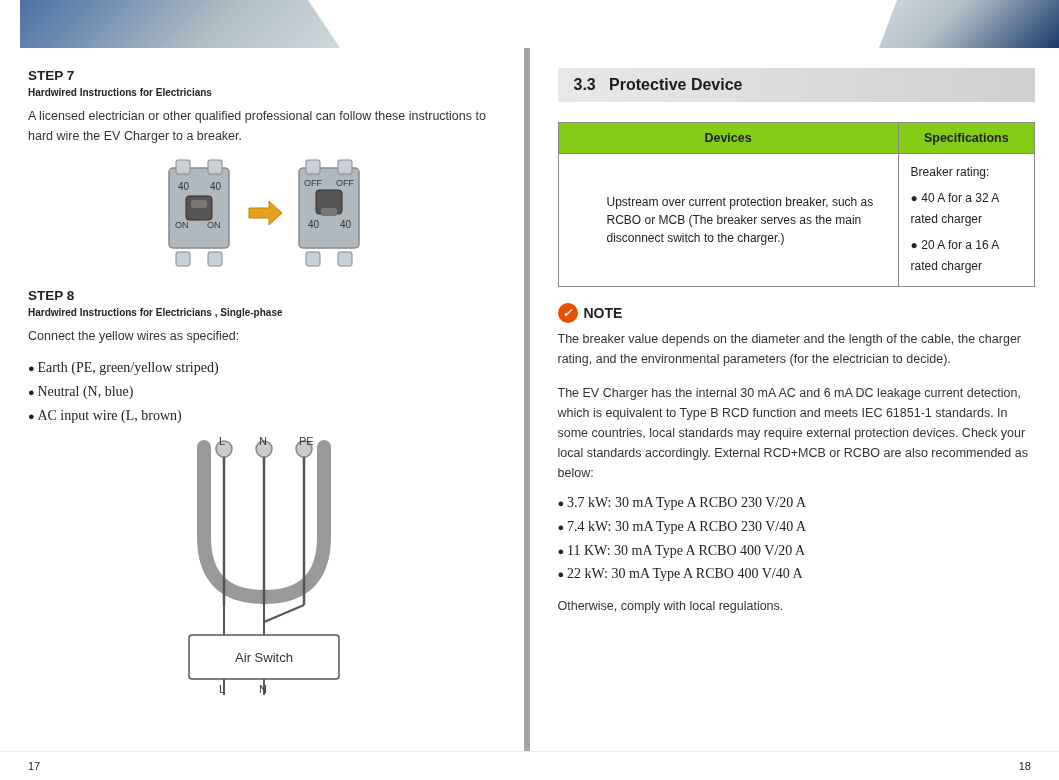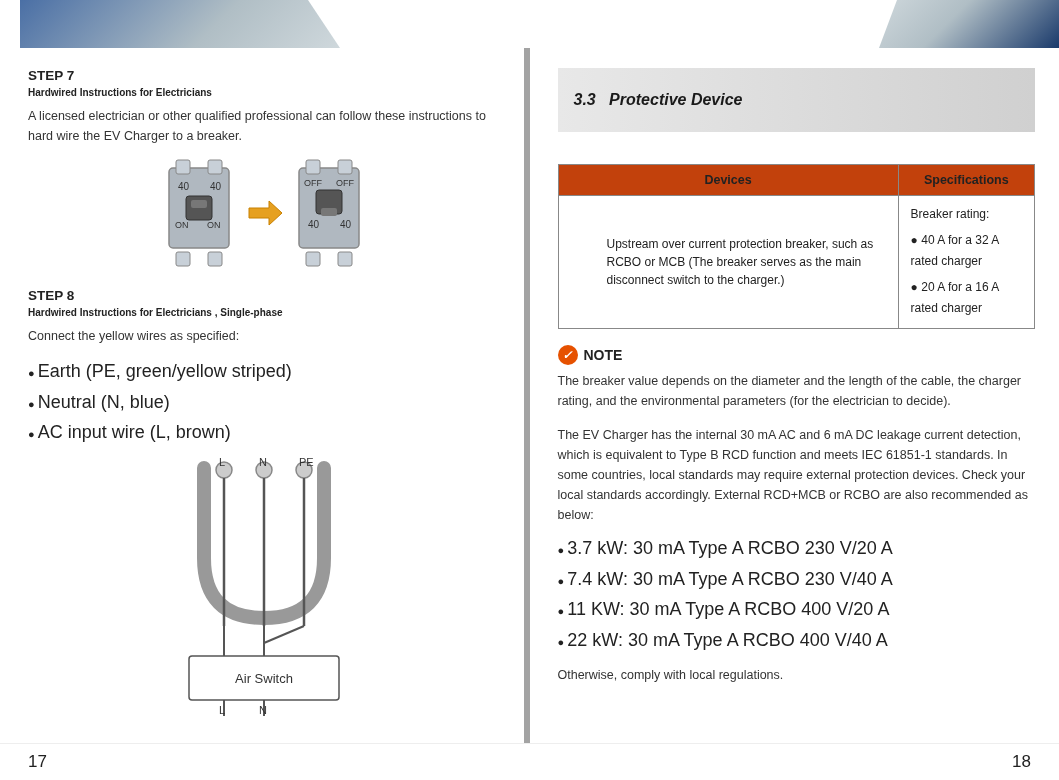--- a/index.html
+++ b/index.html
@@ -87,48 +87,48 @@
     .bullet-list {
       list-style: none;
       padding: 0;
       margin: 0 0 10px 0;
     }
     .bullet-list li::before {
       content: "● ";
       font-size: 11px;
     }
     .bullet-list li {
-      font-size: 18px;
+      font-size: 14px;
       line-height: 1.7;
+      font-family: Liberation Serif, serif;
     }
 
     
     .section-header {
       background: linear-gradient(90deg, #e8e8e8 0%, #d0d0d0 100%);
-      padding: 23px 16px;
-      margin-bottom: 32px;
-      font-style: italic;
+      padding: 8px 16px;
+      margin-bottom: 20px;
     }
     .section-header h2 {
       font-size: 16px;
       font-weight: bold;
       color: #1a1a1a;
     }
 
     
     .spec-table {
       width: 100%;
       border-collapse: collapse;
       margin-bottom: 16px;
       font-size: 12.5px;
     }
     .spec-table th {
       border: 1px solid #888;
       padding: 8px 12px;
-      background: #c2410c;
+      background: #84cc16;
       font-weight: bold;
       text-align: center;
     }
     .spec-table td {
       border: 1px solid #888;
       padding: 8px 12px;
       vertical-align: middle;
     }
     .spec-table td.device-col {
       font-size: 12px;
@@ -178,21 +178,21 @@
       align-items: center;
       justify-content: center;
       margin: 12px 0 20px 0;
     }
 
     
     .footer {
       display: flex;
       justify-content: space-between;
       padding: 8px 28px;
-      font-size: 17px;
+      font-size: 11px;
       border-top: 1px solid #eee;
     }
   </style>
 </head>
 <body>
 
 <div class="header-bar">
   <div class="header-left">
     <div class="header-shape-left"></div>
   </div>

